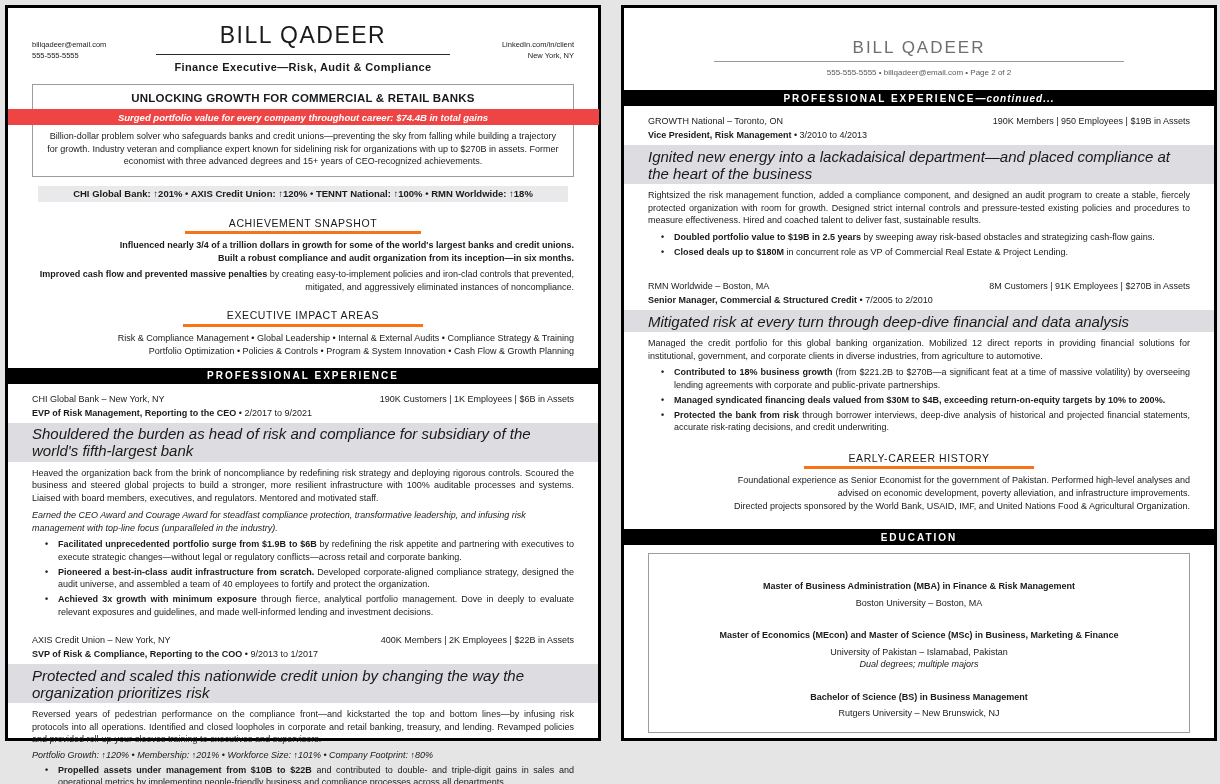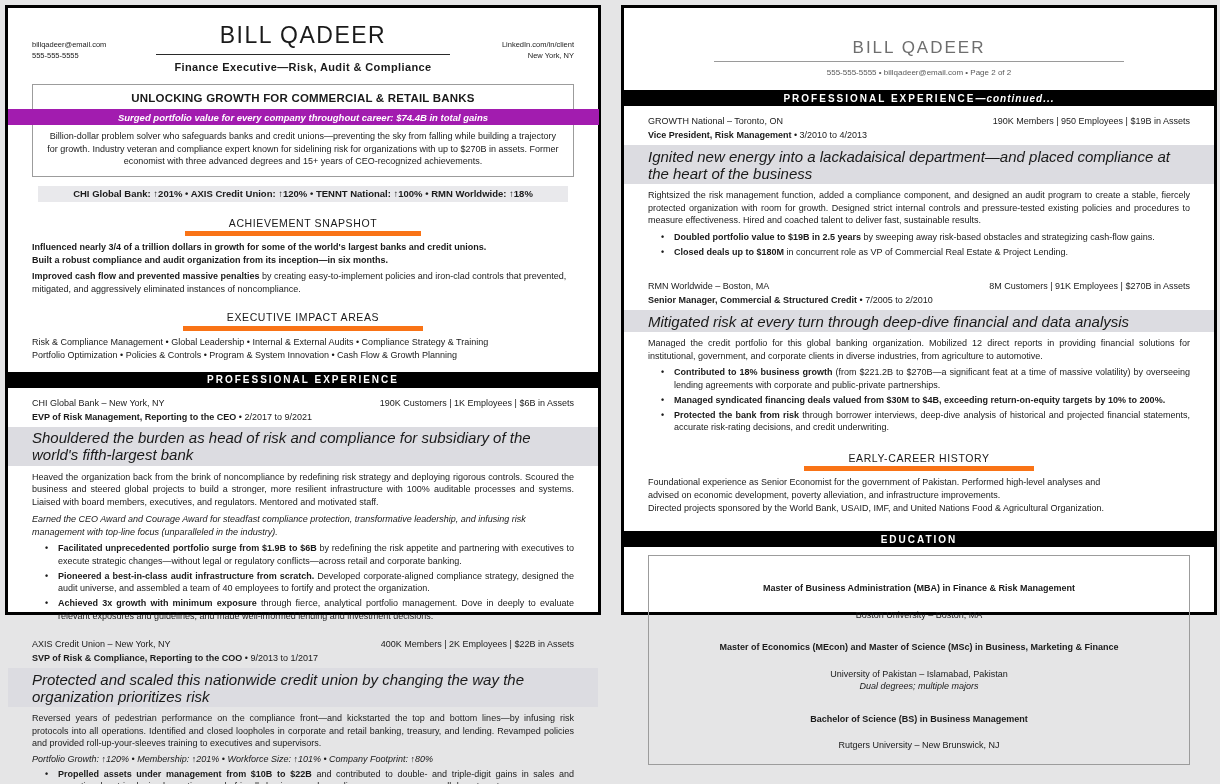--- a/index.html
+++ b/index.html
@@ -4,21 +4,21 @@
 <style>
   * { margin:0; padding:0; box-sizing:border-box; }
   html,body { width:1220px; height:784px; overflow:hidden; }
   body {
     background:#e5e5e6;
     font-family:"Liberation Sans", sans-serif;
     color:#1a1a1a;
     position:relative;
   }
   .page {
-    position:absolute; top:5px; width:596px; height:610px;
+    position:absolute; top:5px; width:596px; height:736px;
     background:#ffffff; border:3px solid #000;
     padding:14px 24px 0 24px;
   }
   #page1 { left:5px; }
   #page2 { left:621px; }
 
   
   .hdr { display:flex; align-items:flex-end; }
   .hdr-side { width:118px; font-size:7.5px; line-height:10.5px; color:#222; padding-bottom:12px; }
   .hdr-side.right { text-align:right; }
@@ -26,36 +26,36 @@
   .name1 {
     text-align:center; font-size:23px; letter-spacing:1.5px; font-weight:normal;
     border-bottom:1.5px solid #2a2a2a; padding-bottom:5px;
   }
   .tag1 { text-align:center; font-weight:bold; font-size:11px; letter-spacing:0.4px; padding-top:6px; }
 
   
   .sum-box { border:1.5px solid #9c9c9c; margin-top:11px; text-align:center; }
   .sum-headline { font-weight:bold; font-size:11.5px; letter-spacing:0.2px; padding:7px 0 5px; }
   .banner {
-    background:#a21caf; color:#fff; font-style:italic; font-weight:bold;
+    background:#ef4444; color:#fff; font-style:italic; font-weight:bold;
     font-size:9.5px; padding:2.5px 0; margin:0 -25.5px;
   }
   .sum-body { font-size:9px; line-height:12.5px; padding:5px 14px 8px; }
 
   .metrics {
     background:#e9e9ec; font-weight:bold; font-size:9.5px;
     text-align:center; padding:2.5px 0; margin:9px 6px 0 6px;
   }
 
   .sec-title { text-align:center; margin-top:11px; }
   .sec-title span {
     display:inline-block; font-size:10.5px; letter-spacing:0.6px;
-    border-bottom:5px solid #f97316; padding:0 44px 2.5px;
-  }
-  .center-line { text-align:left; font-size:9px; line-height:13px; }
+    border-bottom:3px solid #f97316; padding:0 44px 2.5px;
+  }
+  .center-line { text-align:right; font-size:9px; line-height:13px; }
   .mt3 { margin-top:3px; } .mt5 { margin-top:5px; }
 
   
   .bar {
     background:#000; color:#fff; text-align:center; font-weight:bold;
     font-size:10px; letter-spacing:2px; padding:2.5px 0; margin:10px -24px 0;
   }
   .bar .cont { font-style:italic; letter-spacing:1px; text-transform:none; }
 
   
@@ -79,21 +79,21 @@
   .b { font-weight:bold; }
 
   
   .name2 { color:#6e6e6e; font-size:17px; letter-spacing:2px; text-align:center; padding-top:16px; font-weight:normal; }
   .name2-rule { border-bottom:1px solid #9a9a9a; width:410px; margin:3px auto 0; }
   .contact2 { color:#595959; font-size:8px; text-align:center; margin-top:6px; }
 
   
   .edu-box { border:1.5px solid #9c9c9c; margin-top:8px; text-align:center; padding:6px 10px 12px; }
   .edu-degree { font-weight:bold; font-size:9px; line-height:12.5px; margin-top:20px; }
-  .edu-school { font-size:9px; line-height:12.5px; margin-top:14px; }
+  .edu-school { font-size:9px; line-height:12.5px; margin-top:4px; }
   .edu-note { font-style:italic; font-size:9px; line-height:12.5px; }
 </style>
 </head>
 <body>
 
 <div class="page" id="page1">
 
   <div class="hdr">
     <div class="hdr-side">
       <div>billqadeer@email.com</div>

